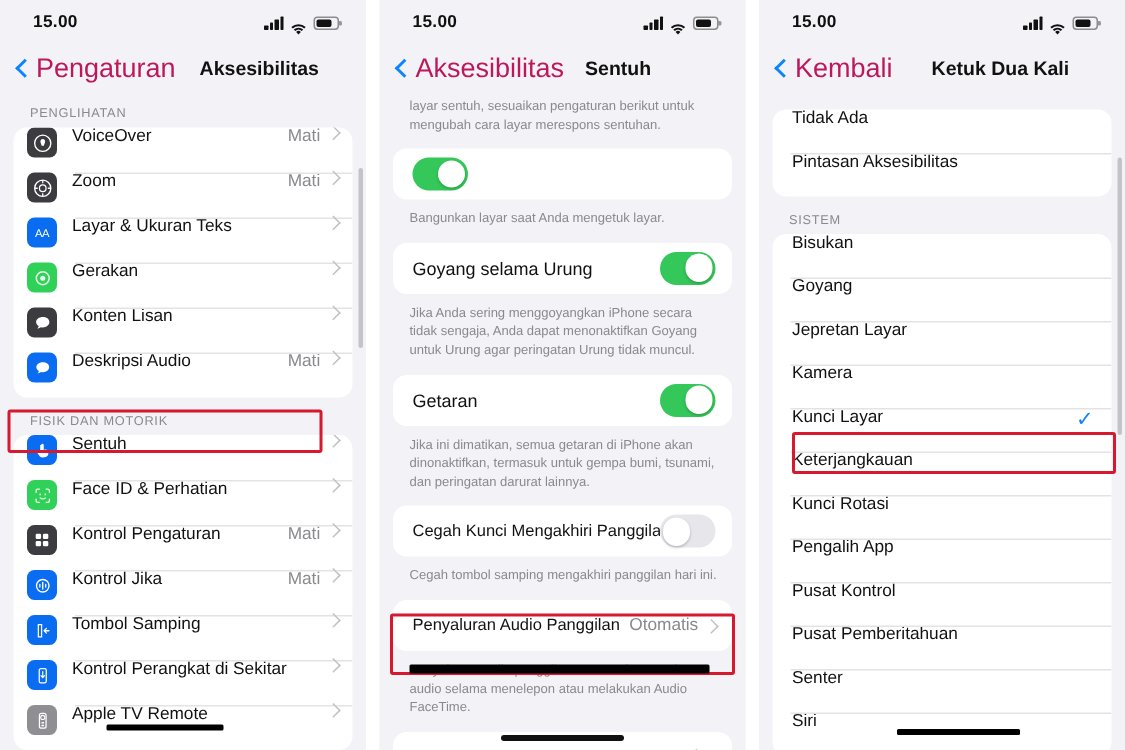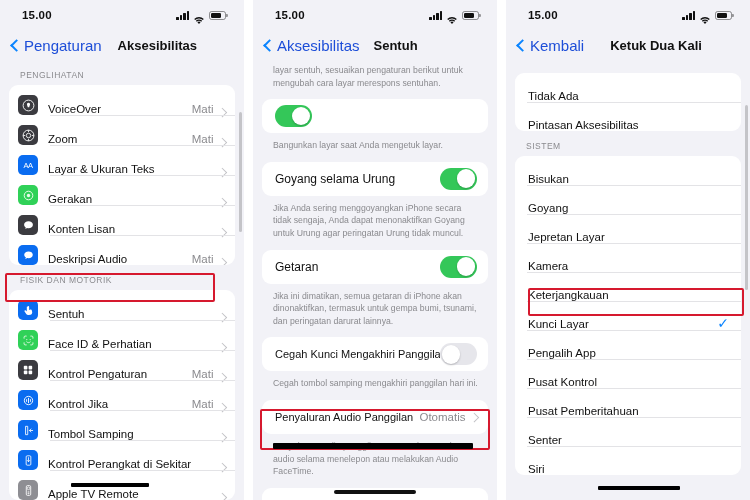--- a/index.html
+++ b/index.html
@@ -39,41 +39,41 @@
   .wifi{width:12px;height:9px;position:relative;}
   .batt{width:17px;height:9px;border:1.2px solid rgba(17,17,17,.45);border-radius:2.6px;position:relative;box-sizing:border-box;}
   .batt::after{content:"";position:absolute;right:-3px;top:2.6px;width:1.6px;height:3.4px;background:rgba(17,17,17,.4);border-radius:0 1px 1px 0;}
   .batt i{position:absolute;left:1px;top:1px;bottom:1px;width:10px;background:#111;border-radius:1.3px;display:block;}
 
   
   .navbar{
     height:30px;display:flex;align-items:center;
     padding:0 12px;box-sizing:border-box;position:relative;background:#f2f2f7;
   }
-  .backbtn{display:flex;align-items:center;gap:2px;color:#1d4ed8;font-size:15px;white-space:nowrap;}
+  .backbtn{display:flex;align-items:center;gap:2px;color:#be185d;font-size:18px;white-space:nowrap;}
   .chev-l{width:7px;height:7px;border-left:2px solid #0a84ff;border-bottom:2px solid #0a84ff;transform:rotate(45deg);display:inline-block;margin-right:1px;}
   .navtitle{font-size:13px;font-weight:700;color:#111;margin-left:16px;}
   .navtitle.wide{margin-left:14px;}
 
   
   .content{position:absolute;left:0;right:0;top:60px;bottom:0;background:#f2f2f7;overflow:hidden;}
   .scroller{position:absolute;right:2.5px;width:2.5px;background:#c4c4c8;border-radius:2px;}
 
   
   .sechead{
     font-size:8.5px;color:#8a8a8e;letter-spacing:.5px;
     padding:10px 0 5px 20px;text-transform:uppercase;
   }
 
   
   .card{
     background:#fff;border-radius:9px;margin:0 9px;overflow:hidden;
   }
   .row{
-    display:flex;align-items:flex-end;min-height:30px;padding:0 10px 0 9px;
+    display:flex;align-items:flex-start;min-height:30px;padding:0 10px 0 9px;
     position:relative;box-sizing:border-box;
   }
   .row+.row::before{
     content:"";position:absolute;left:41px;right:0;top:0;height:1px;background:#e3e3e6;
   }
   .card.plain .row+.row::before{left:12px;}
   .ico{
     width:20px;height:20px;border-radius:5px;flex:0 0 auto;margin-right:10px;
     display:flex;align-items:center;justify-content:center;font-size:8px;color:#fff;font-weight:400;
     position:relative;overflow:hidden;
@@ -436,25 +436,28 @@
         <div class="row" style="min-height:29px;padding-left:13px">
           <span class="rlabel">Goyang</span>
         </div>
         <div class="row" style="min-height:29px;padding-left:13px">
           <span class="rlabel">Jepretan Layar</span>
         </div>
         <div class="row" style="min-height:29px;padding-left:13px">
           <span class="rlabel">Kamera</span>
         </div>
         <div class="row" style="min-height:29px;padding-left:13px">
-          <span class="rlabel">Keterjangkauan</span>
-        </div>
-        <div class="row" style="min-height:29px;padding-left:13px">
           <span class="rlabel">Kunci Layar</span>
           <span class="check">✓</span>
+        </div>
+        <div class="row" style="min-height:29px;padding-left:13px">
+          <span class="rlabel">Keterjangkauan</span>
+        </div>
+        <div class="row" style="min-height:29px;padding-left:13px">
+          <span class="rlabel">Kunci Rotasi</span>
         </div>
         <div class="row" style="min-height:29px;padding-left:13px">
           <span class="rlabel">Pengalih App</span>
         </div>
         <div class="row" style="min-height:29px;padding-left:13px">
           <span class="rlabel">Pusat Kontrol</span>
         </div>
         <div class="row" style="min-height:29px;padding-left:13px">
           <span class="rlabel">Pusat Pemberitahuan</span>
         </div>

